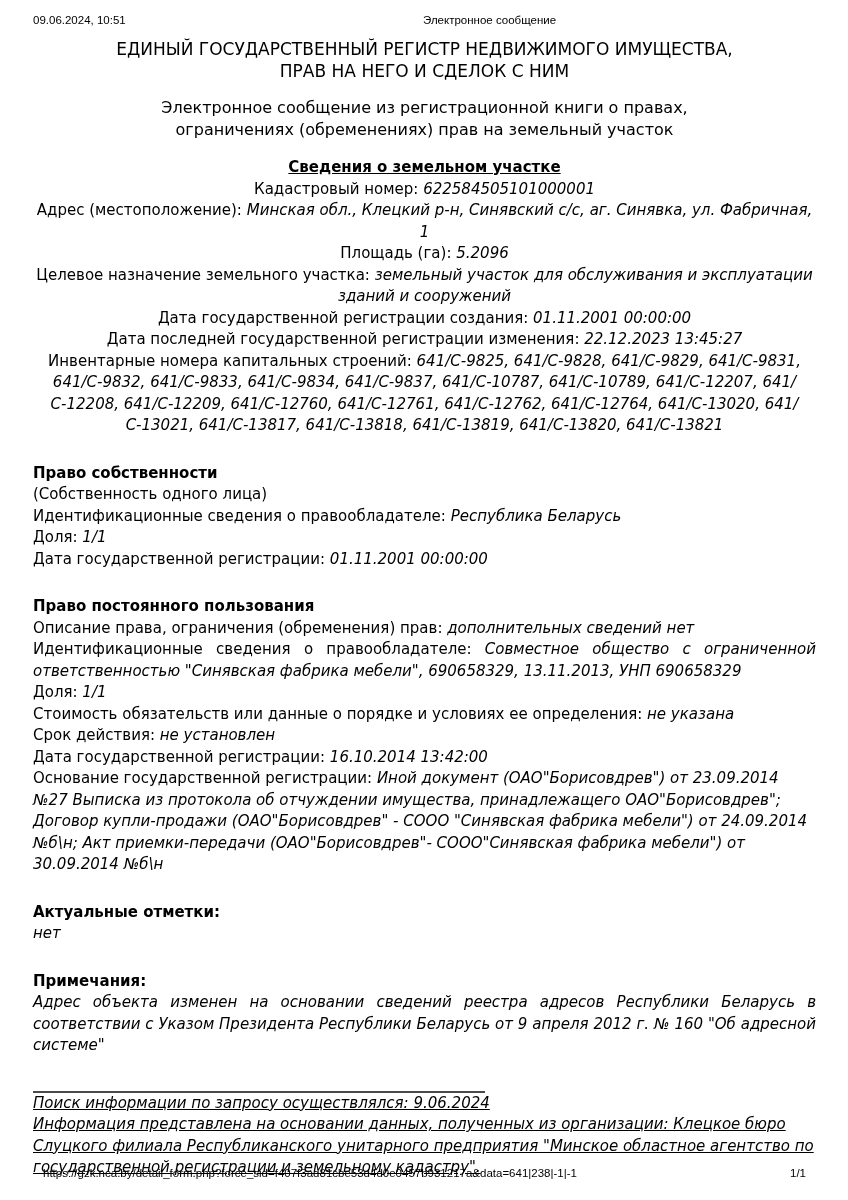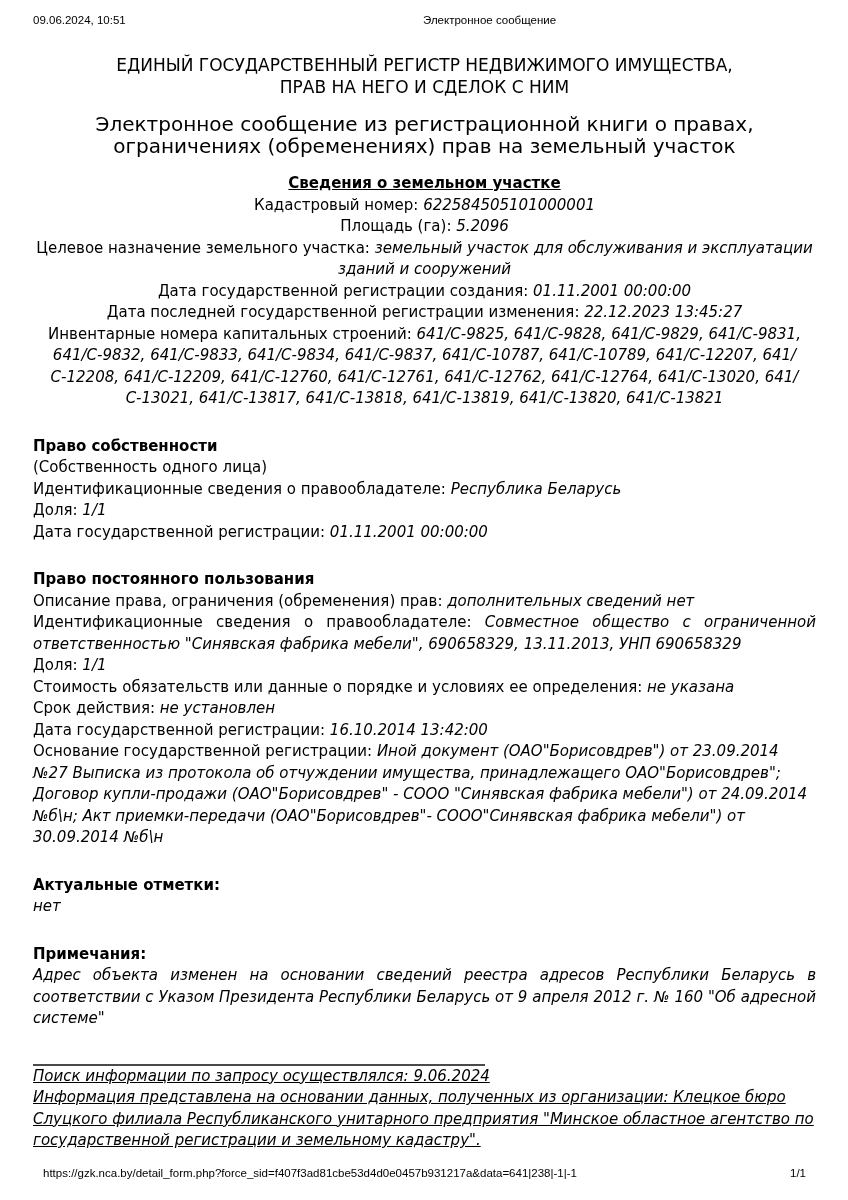--- a/index.html
+++ b/index.html
@@ -30,22 +30,22 @@
   
   .content {
     position: absolute;
     top: 38px;
     left: 33px;
     width: 783px;
     font-family: "DejaVu Sans", sans-serif;
     font-size: 15px;
     line-height: 21.5px;
   }
-  .doc-title  { text-align: center; font-size: 17px; line-height: 22px; margin-top: 16px; }
-  .doc-subtitle { text-align: center; font-size: 20px; line-height: 22px; margin-top: 15px; }
+  .doc-title  { text-align: center; font-size: 17px; line-height: 22px; margin-top: 0; }
+  .doc-subtitle { text-align: center; font-size: 16px; line-height: 22px; margin-top: 15px; }
 
   .section { margin-top: 26px; }
   .section.first { margin-top: 16px; text-align: center; }
   .sec-h { font-weight: bold; }
   .sec-h.u { text-decoration: underline; }
 
   p.row { margin: 0; }
   .val { font-style: italic; }
   .just { text-align: justify; }
 
@@ -72,20 +72,21 @@
     </div>
 
     <div class="doc-subtitle">
       <div>Электронное сообщение из регистрационной книги о правах,</div>
       <div>ограничениях (обременениях) прав на земельный участок</div>
     </div>
 
     <div class="section first">
       <div class="sec-h u">Сведения о земельном участке</div>
       <p class="row"><span class="lbl">Кадастровый номер:</span> <span class="val">622584505101000001</span></p>
+      <p class="row"><span class="lbl">Адрес (местоположение):</span> <span class="val">Минская обл., Клецкий р-н, Синявский с/с, аг. Синявка, ул. Фабричная, 1</span></p>
       <p class="row"><span class="lbl">Площадь (га):</span> <span class="val">5.2096</span></p>
       <p class="row"><span class="lbl">Целевое назначение земельного участка:</span> <span class="val">земельный участок для обслуживания и эксплуатации зданий и сооружений</span></p>
       <p class="row"><span class="lbl">Дата государственной регистрации создания:</span> <span class="val">01.11.2001 00:00:00</span></p>
       <p class="row"><span class="lbl">Дата последней государственной регистрации изменения:</span> <span class="val">22.12.2023 13:45:27</span></p>
       <p class="row"><span class="lbl">Инвентарные номера капитальных строений:</span> <span class="val">641/С-9825, 641/С-9828, 641/С-9829, 641/С-9831, 641/С-9832, 641/С-9833, 641/С-9834, 641/С-9837, 641/С-10787, 641/С-10789, 641/С-12207, 641/С-12208, 641/С-12209, 641/С-12760, 641/С-12761, 641/С-12762, 641/С-12764, 641/С-13020, 641/С-13021, 641/С-13817, 641/С-13818, 641/С-13819, 641/С-13820, 641/С-13821</span></p>
     </div>
 
     <div class="section">
       <div class="sec-h">Право собственности</div>
       <p class="row">(Собственность одного лица)</p>

